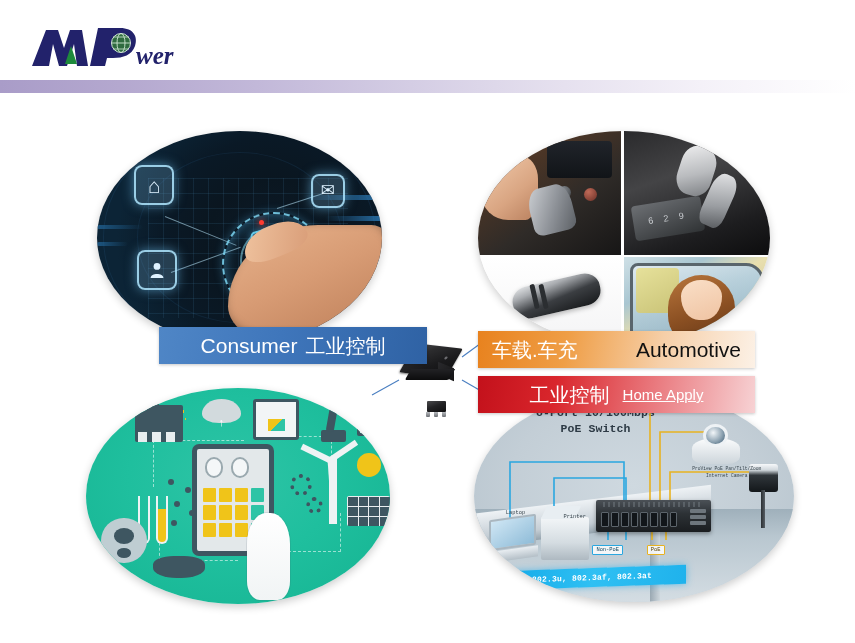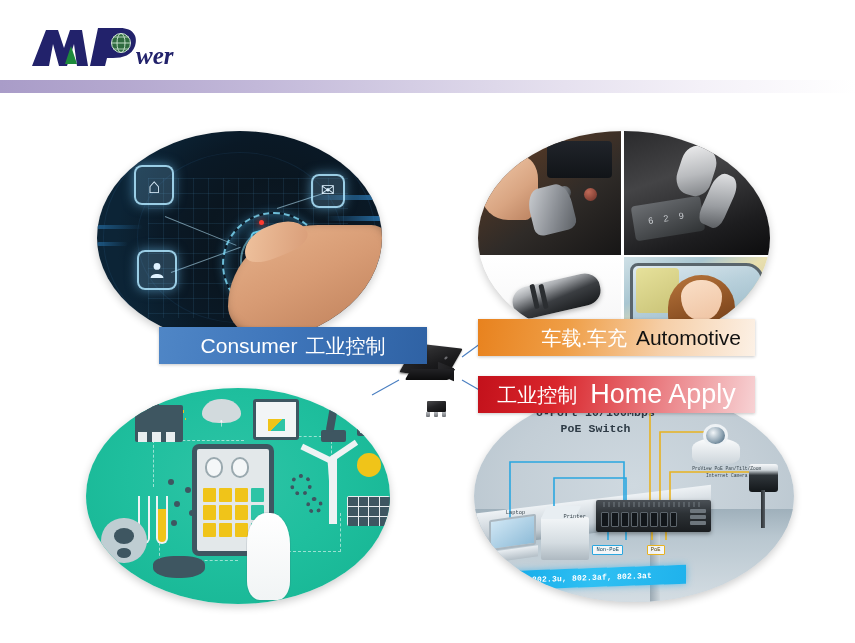--- a/index.html
+++ b/index.html
@@ -589,34 +589,34 @@
 
   #label-industry {
     left: 119px; top: 281px; width: 257px;
     background: linear-gradient(100deg, #9cc93b 0%, #86bb35 40%, #5e9c2b 100%);
     justify-content: center;
   }
   #label-industry .en { color: #121212; font-size: 21px; }
   #label-industry .cn { color: #ffffff; font-size: 20px; margin-left: 8px; }
 
   #label-auto {
-    left: 478px; top: 224px; width: 277px;
+    left: 478px; top: 236px; width: 277px;
     background: linear-gradient(100deg, #e8821e 0%, #ef9e46 32%, #f6cfa8 66%, #fcf1e6 100%);
-    justify-content: flex-end;
+    justify-content: space-between;
   }
   #label-auto .cn { color: #ffffff; font-size: 20px; }
   #label-auto .en { color: #111111; font-size: 21px; margin-left: 9px; }
 
   #label-home {
     left: 478px; top: 281px; width: 277px;
     background: linear-gradient(100deg, #c3111b 0%, #d9262c 28%, #e9777c 62%, #f7d2d4 100%);
     justify-content: center;
   }
   #label-home .cn { color: #ffffff; font-size: 20px; }
-  #label-home .en { color: #ffffff; font-size: 27px; margin-left: 13px; }
+  #label-home .en { color: #ffffff; font-size: 15px; margin-left: 13px; text-decoration: underline; }
 </style>
 </head>
 <body>
 
 <div id="slide">
 
   <div id="header">
 
     <div id="logo">
       <svg width="180" height="52" viewBox="0 0 180 52">

